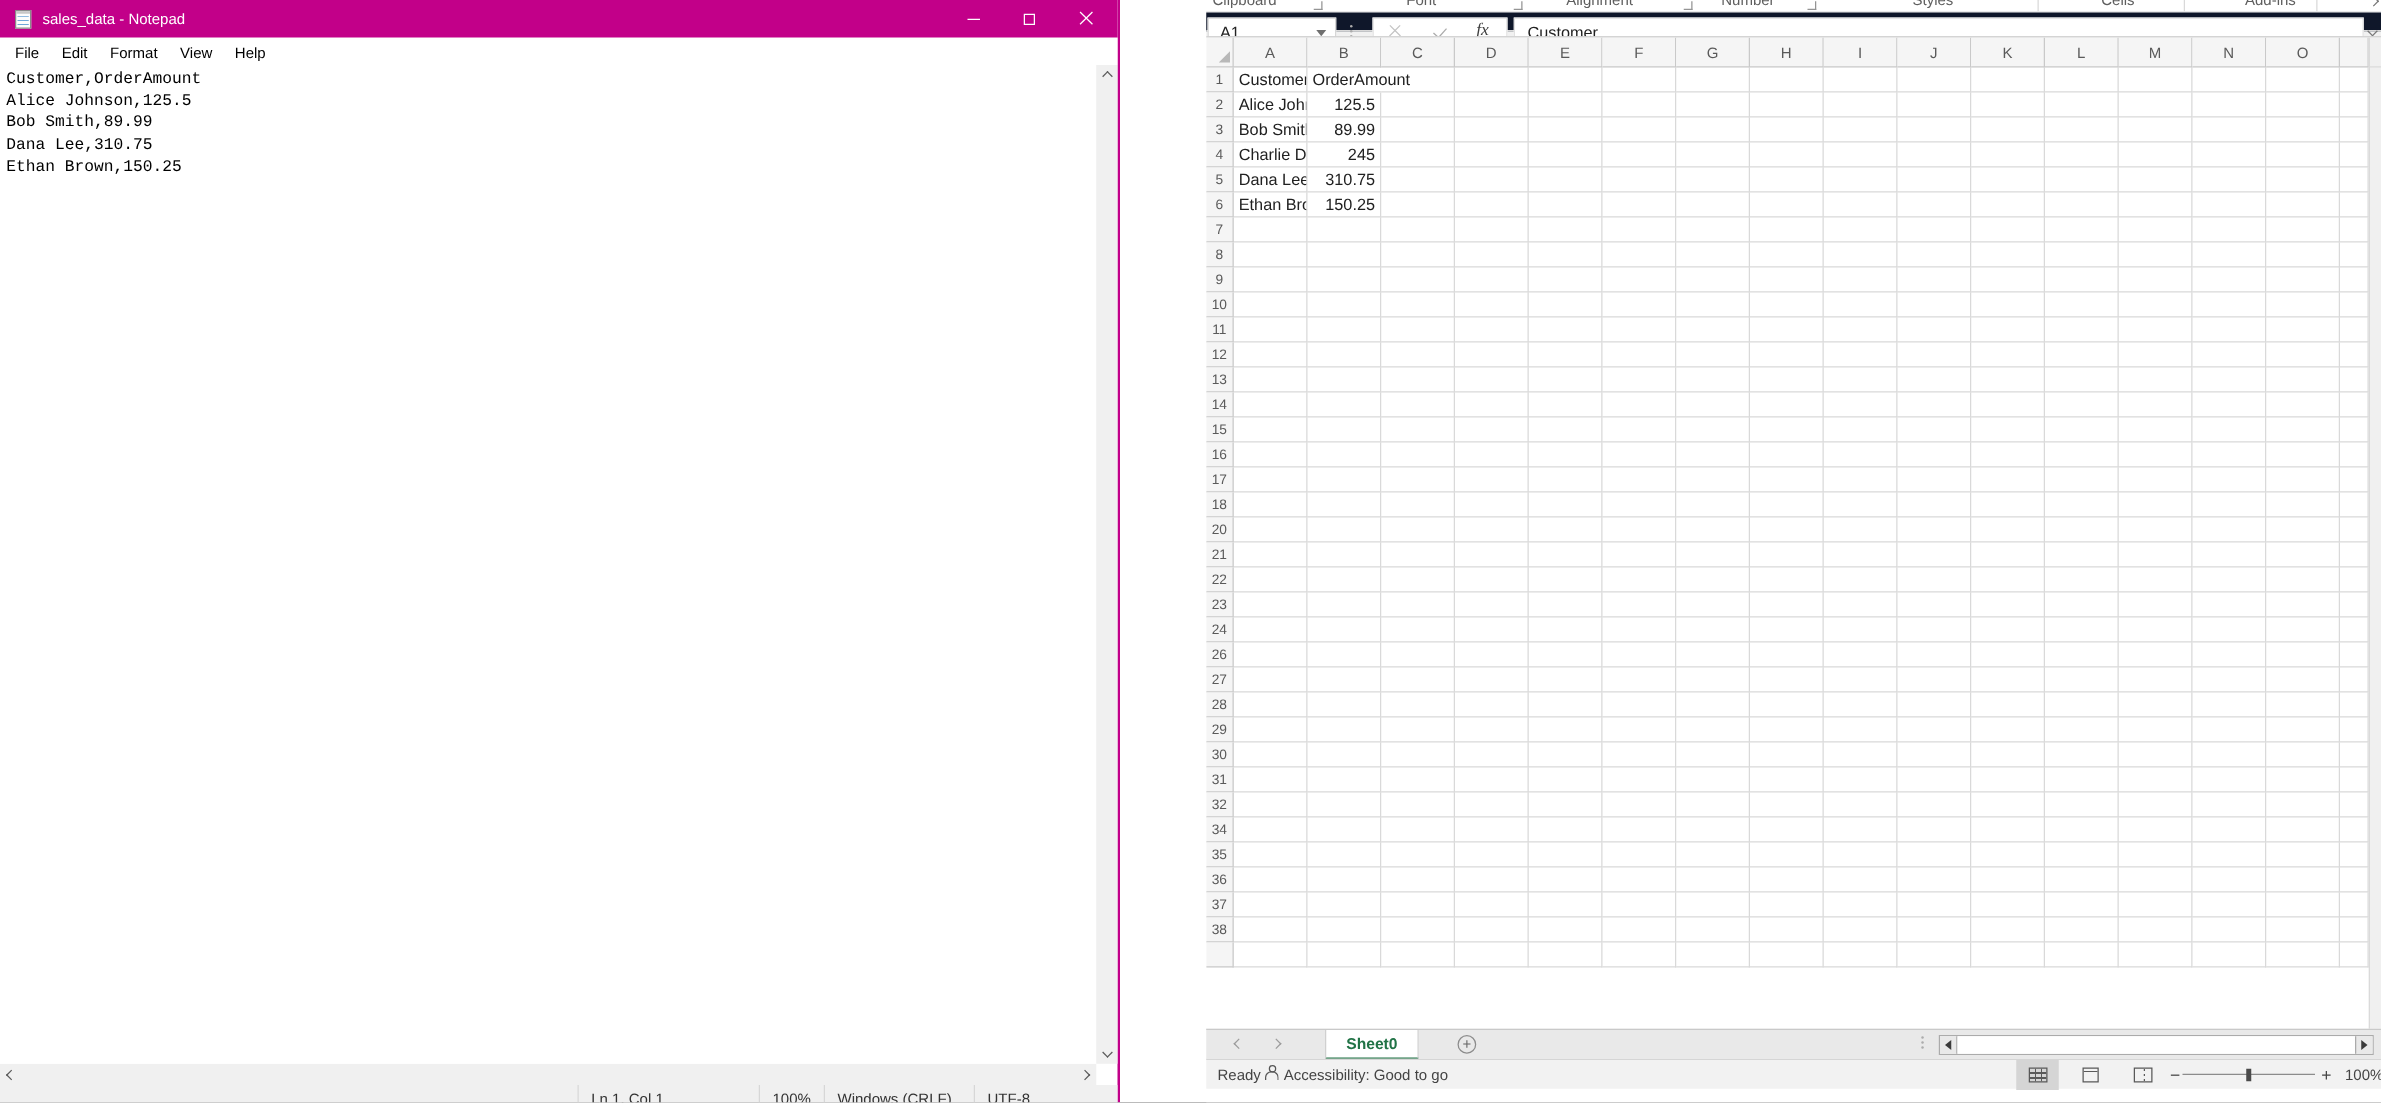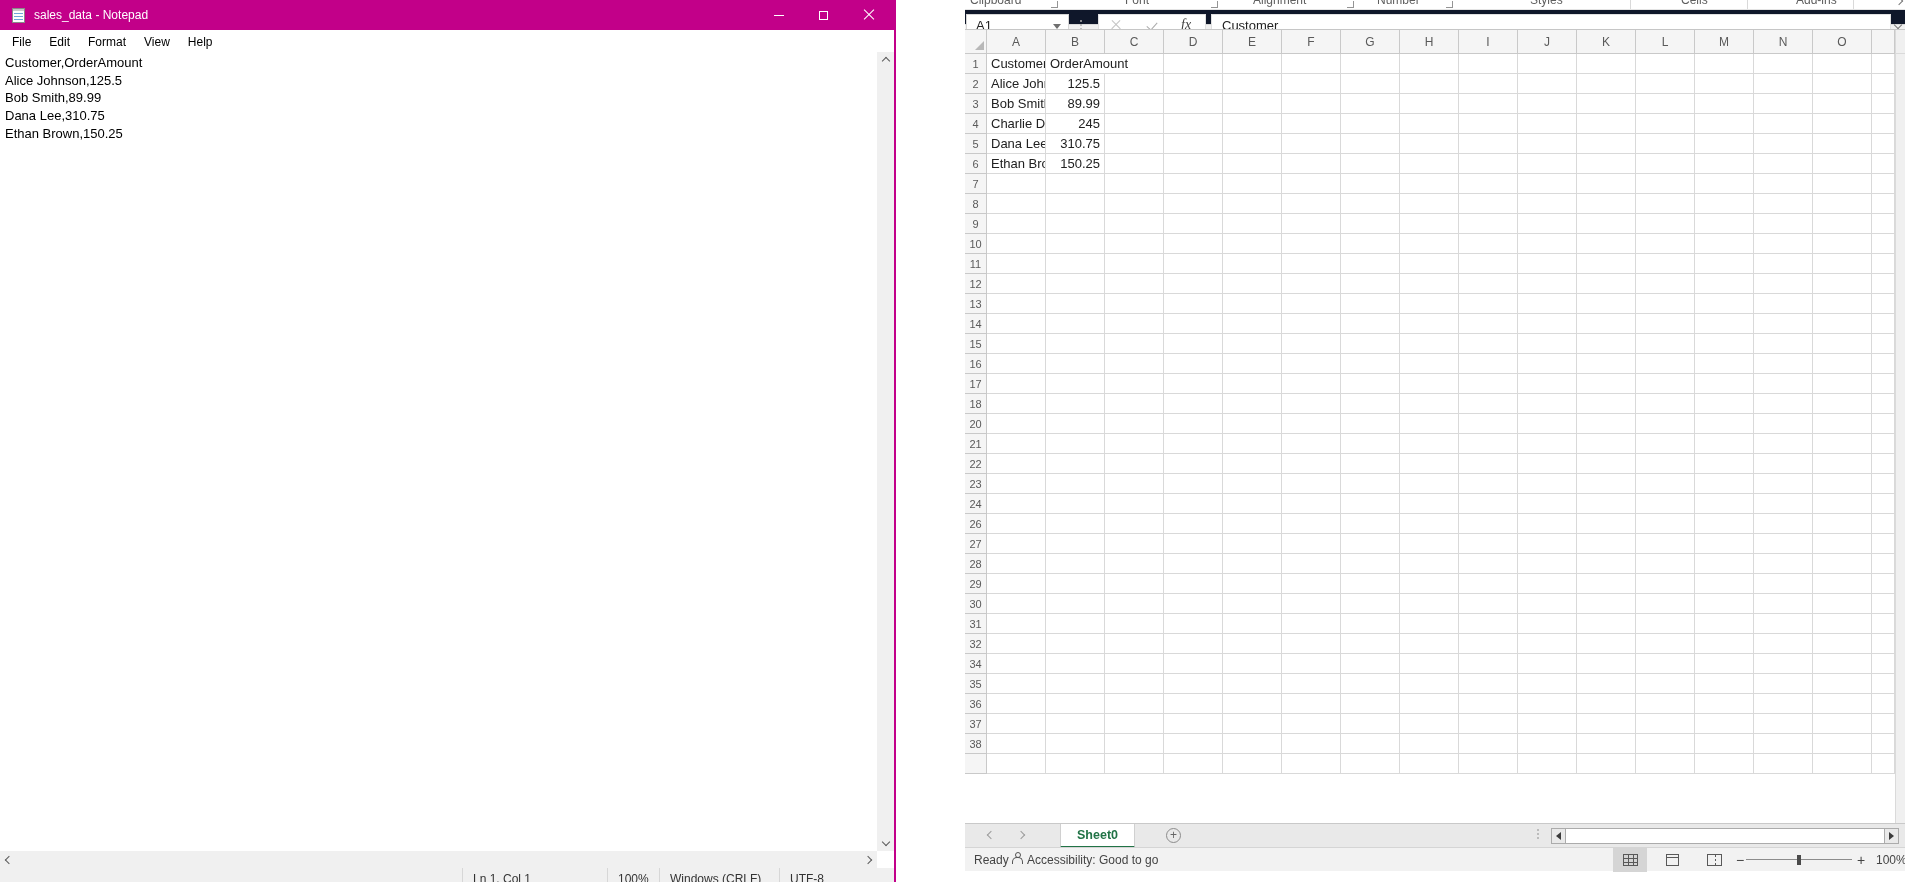--- a/index.html
+++ b/index.html
@@ -20,21 +20,21 @@
   .gl-min{width:10px;height:1px;background:#fff}
   .gl-max{width:9px;height:9px;border:1px solid #fff}
   .gl-close{position:relative;width:12px;height:12px}
   .gl-close::before,.gl-close::after{content:"";position:absolute;left:-1px;top:5px;width:14px;height:1px;background:#fff}
   .gl-close::before{transform:rotate(45deg)}
   .gl-close::after{transform:rotate(-45deg)}
   .np-menubar{height:22px;background:#fff;display:flex;align-items:flex-end;font-size:12px;color:#000;padding-left:3px}
   .np-menu-item{padding:3px 9px}
   .np-body{position:relative;height:799px}
   .np-text{position:absolute;left:0;top:0;right:17px;bottom:0;background:#fff;overflow:hidden;
-     font-family:Liberation Sans, sans-serif;font-size:13px;line-height:17.7px;
+     font-family:Liberation Mono, monospace;font-size:13px;line-height:17.7px;
      padding:2px 0 0 5px;color:#000;white-space:pre}
   .np-vscroll{position:absolute;right:0;top:0;width:17px;bottom:0;background:#F0F0F0;
      display:flex;flex-direction:column;justify-content:space-between;align-items:center;padding:6px 0}
   .np-hscroll{height:17px;margin-right:17px;background:#F0F0F0;display:flex;align-items:center;
      justify-content:space-between;padding:0 6px}
   .chev{display:inline-block;width:6px;height:6px;border-left:1px solid #5A5A5A;border-top:1px solid #5A5A5A}
   .chev.up{transform:rotate(45deg)}
   .chev.down{transform:rotate(225deg)}
   .chev.left{transform:rotate(-45deg)}
   .chev.right{transform:rotate(135deg)}

